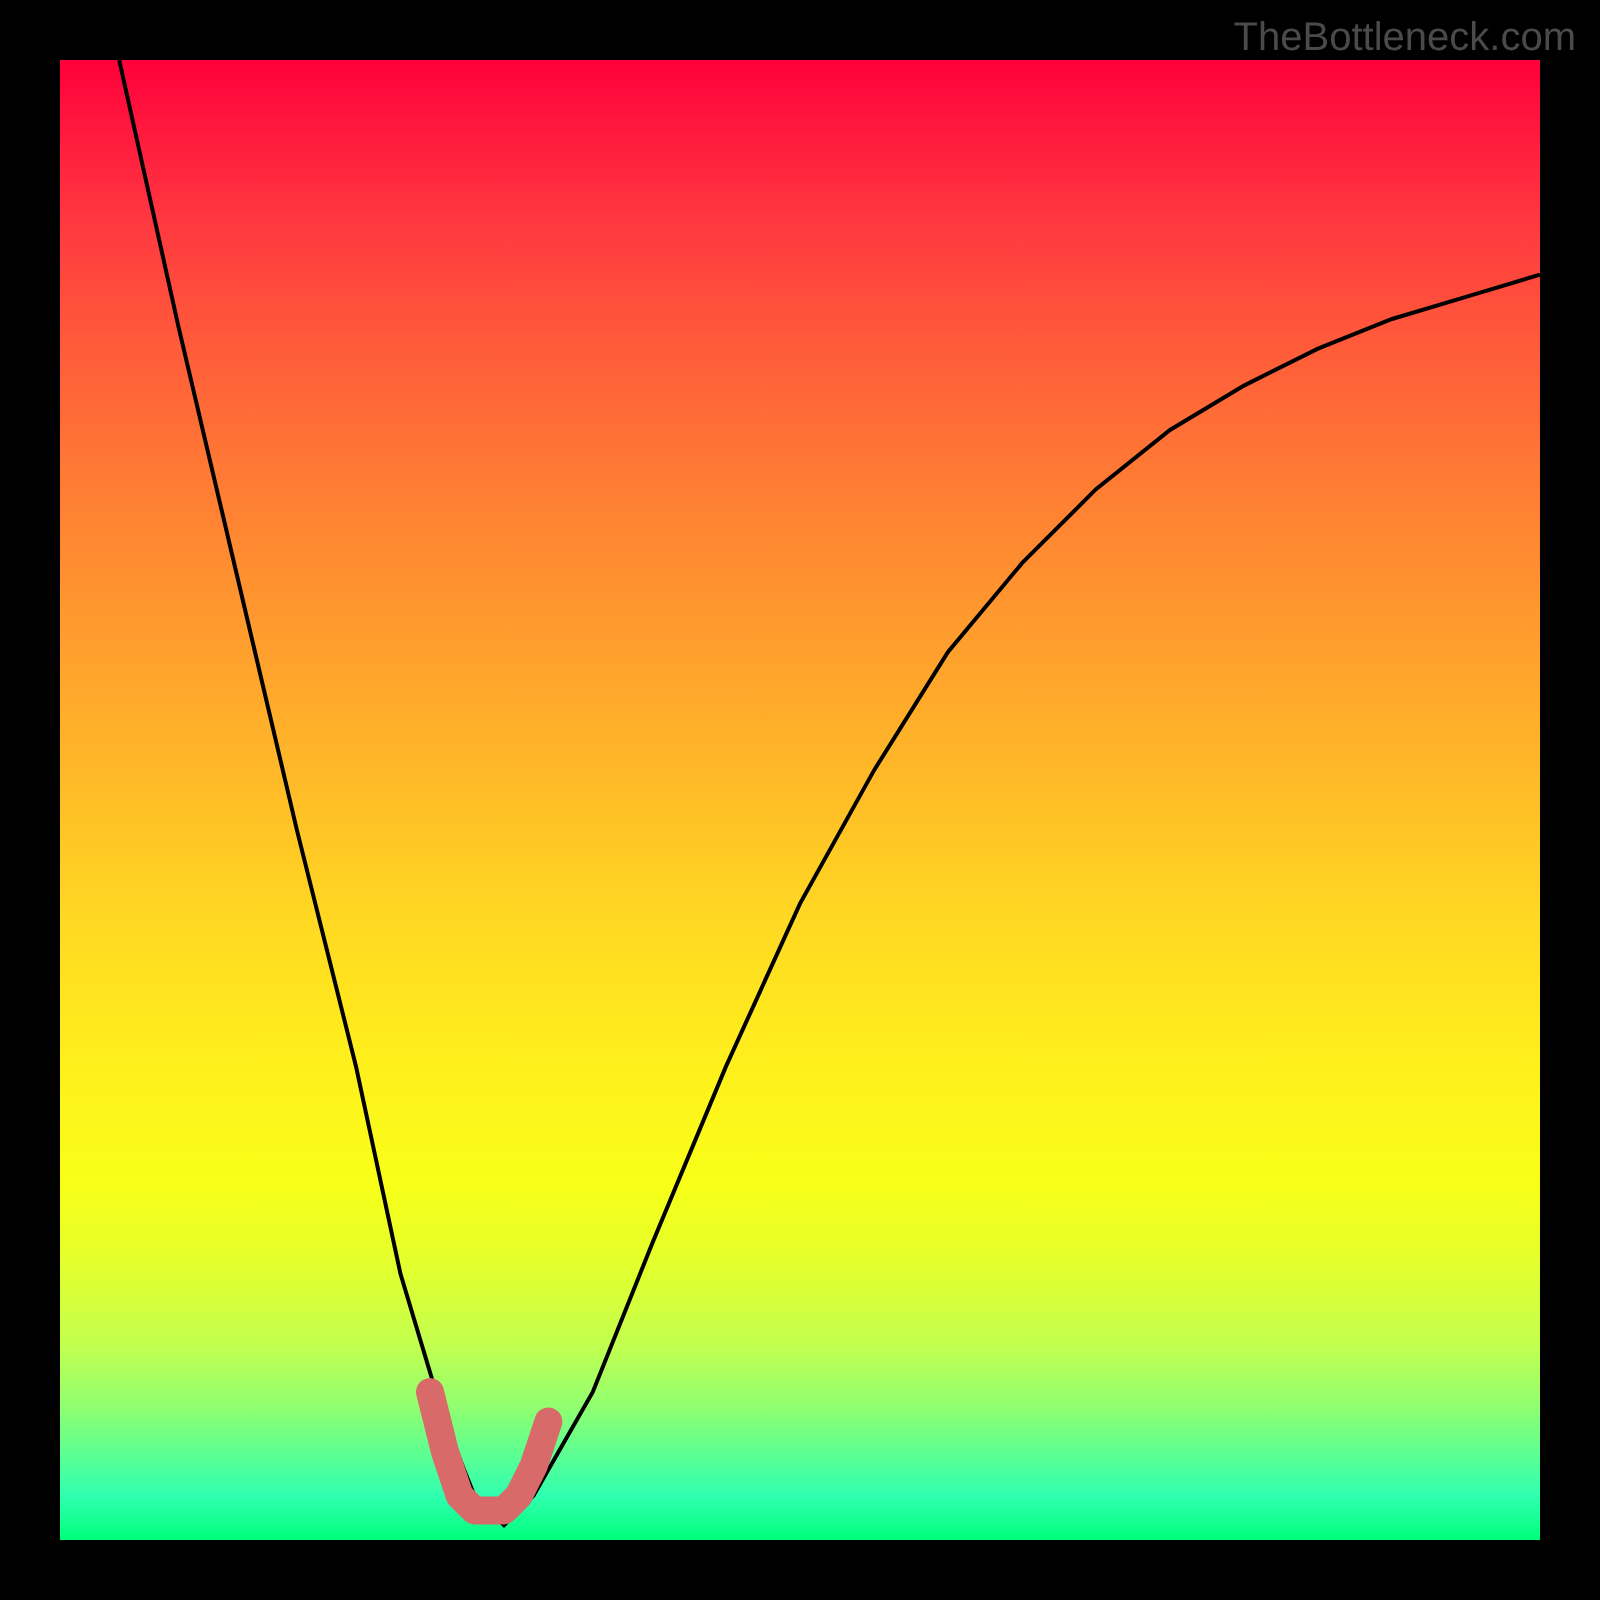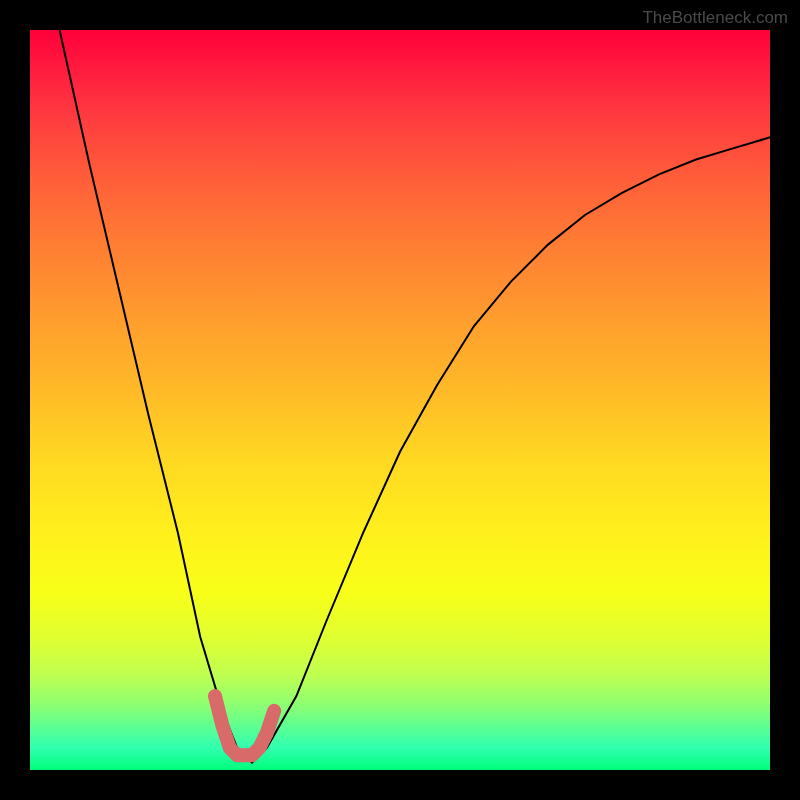--- a/index.html
+++ b/index.html
@@ -15,21 +15,21 @@
       top: 0;
       left: 0;
       width: 800px;
       height: 800px;
     }
     .watermark {
       position: absolute;
       top: 8px;
       right: 12px;
       color: #4a4a4a;
-      font-size: 17px;
+      font-size: 20px;
       font-weight: 500;
       z-index: 10;
     }
     .plot-area {
       position: absolute;
       top: 30px;
       left: 30px;
       width: 740px;
       height: 740px;
       background: linear-gradient(to bottom,

